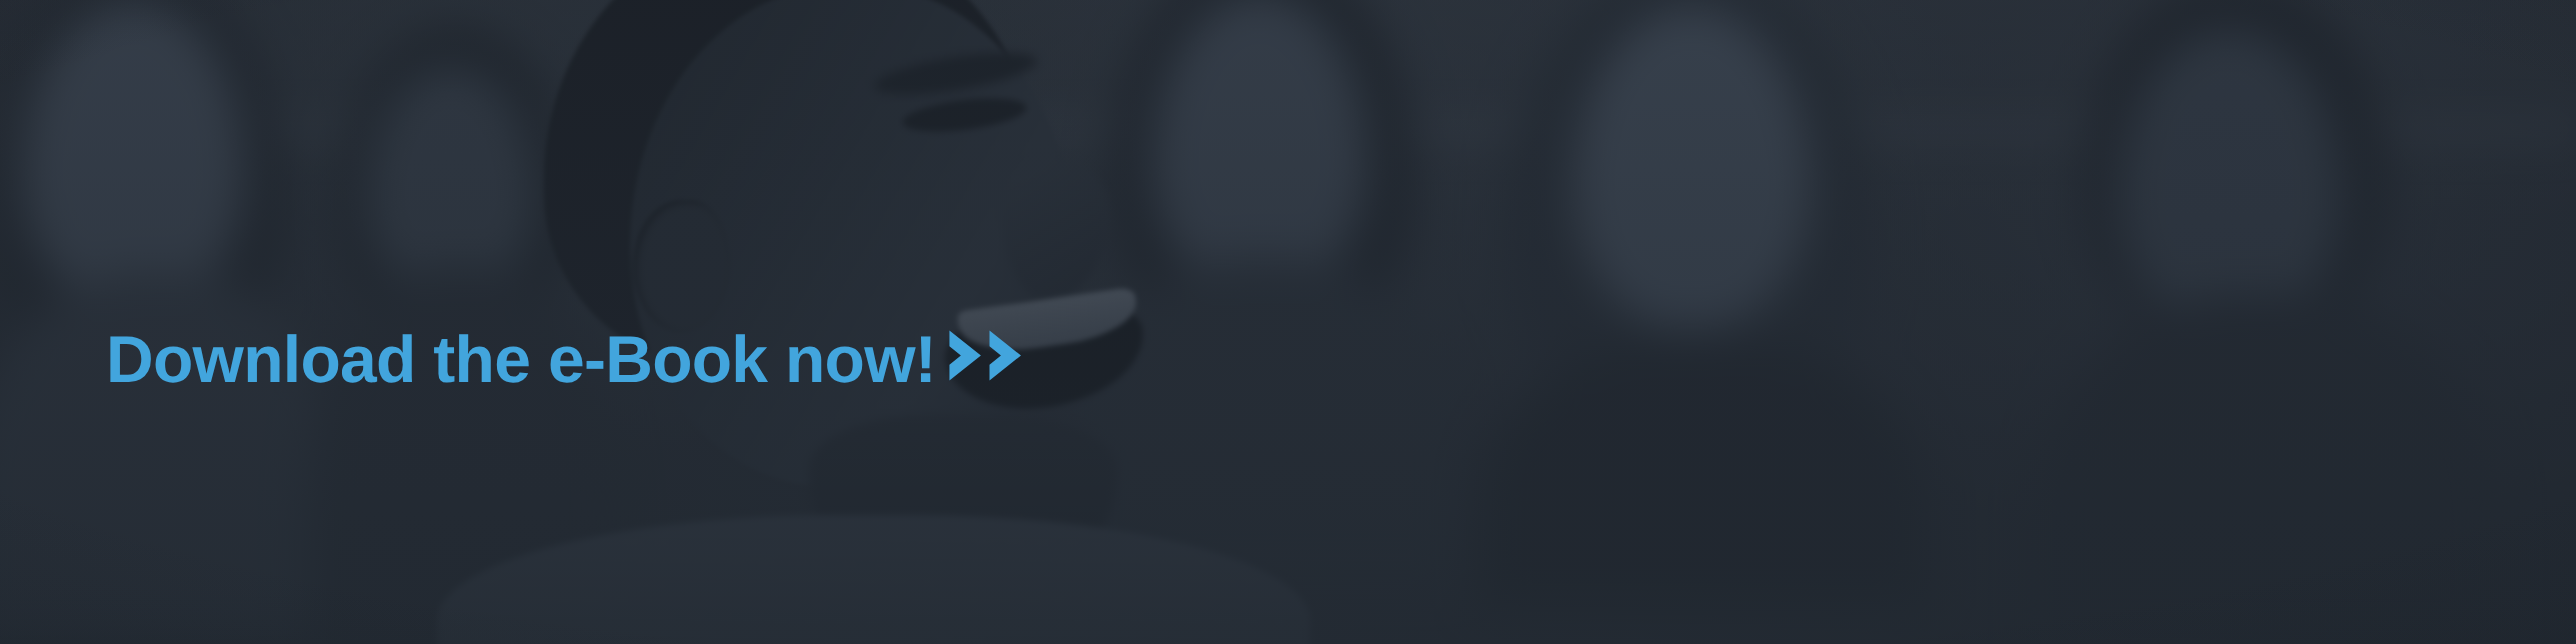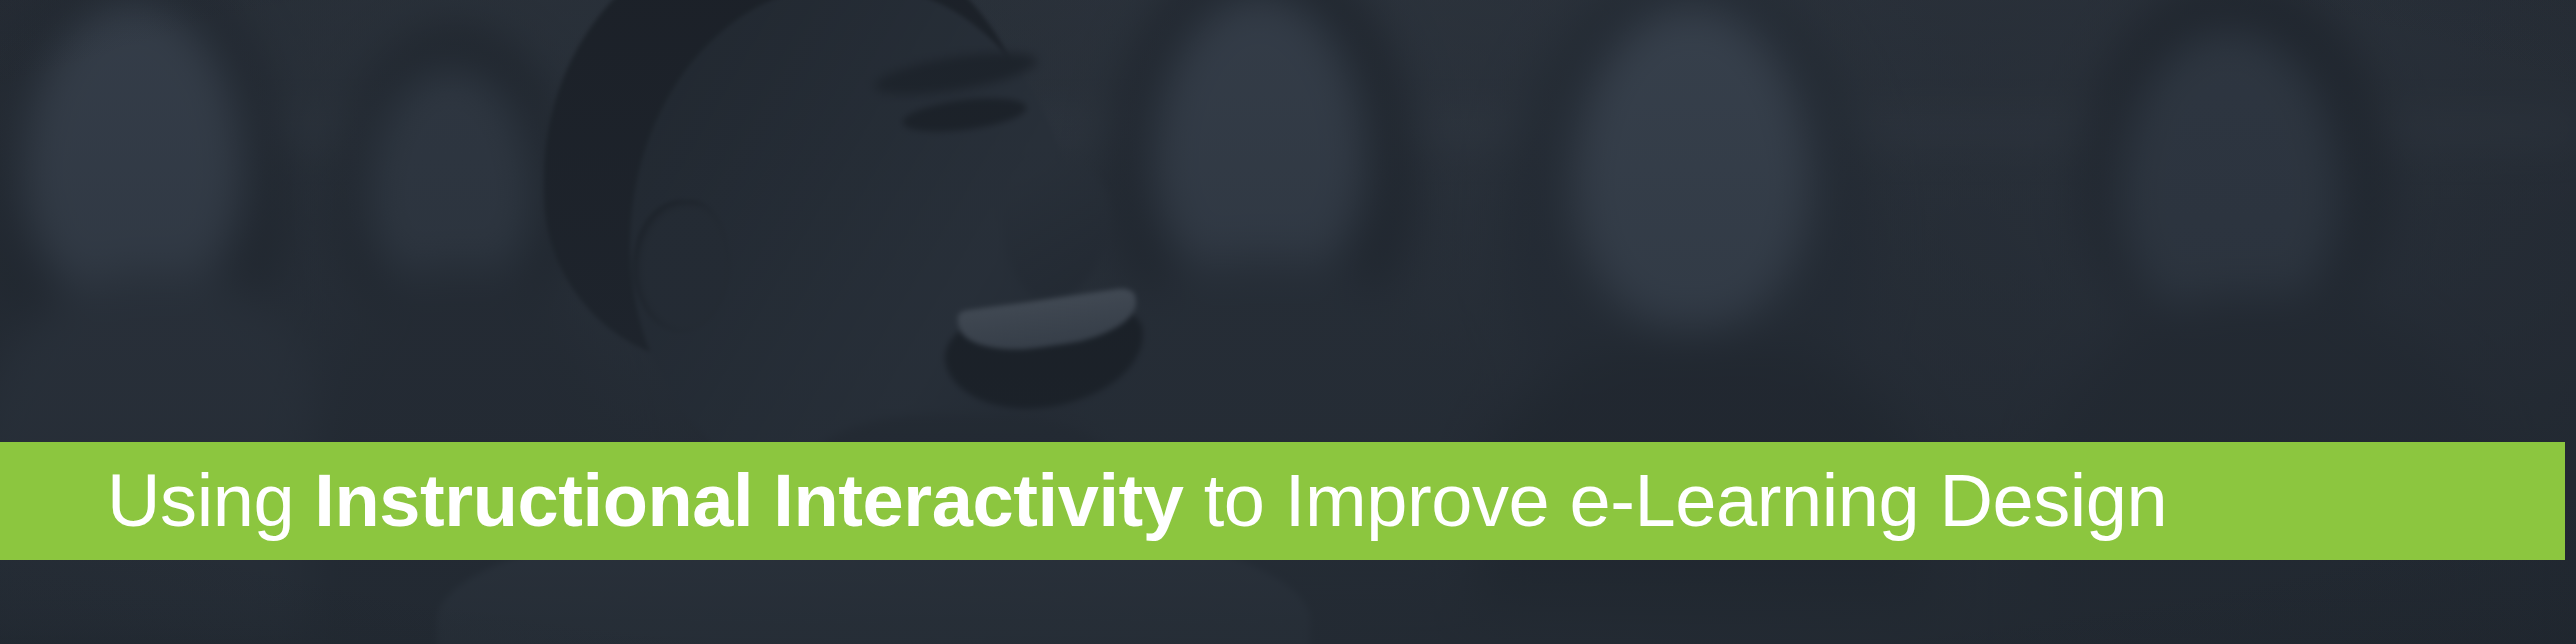--- a/index.html
+++ b/index.html
@@ -294,19 +294,24 @@
       <div class="s-teeth"></div>
       <div class="s-chin"></div>
       <div class="s-sweater"></div>
     </div>
 
     <div class="grade"></div>
     <div class="grade2"></div>
     <div class="vignette"></div>
   </div>
 
-
-  <div class="green-bar">
-    <div class="headline"><span>Using </span><span class="bold">Instructional Interactivity</span><span> to Improve e-Learning Design</span></div>
+  <div class="cta">
+    <span>Download the e-Book now!</span><span class="chev">
+      <svg width="83" height="53" viewBox="0 0 116 74" aria-hidden="true">
+        <polygon points="2,2 46,37 2,72 2,50 18,37 2,24" fill="#42a5dd"></polygon>
+        <polygon points="58,2 102,37 58,72 58,50 74,37 58,24" fill="#42a5dd"></polygon>
+      </svg>
+    </span>
   </div>
 
+
 </div>
 
 
 </body></html>

